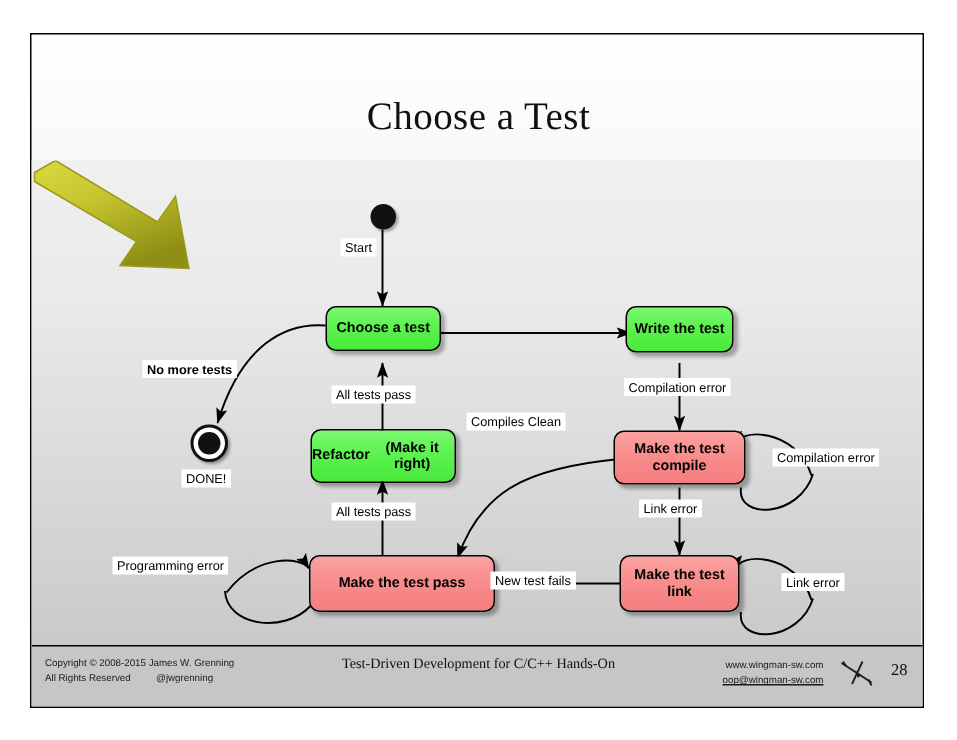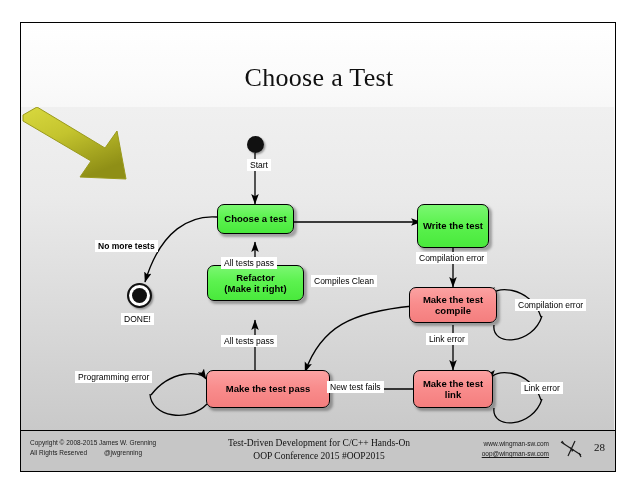--- a/index.html
+++ b/index.html
@@ -151,34 +151,34 @@
       </g>
       <g stroke="#000" stroke-width="1.3" fill="none">
 
         <path d="M473,218 C470,240 512,238 521,209"></path>
         <path d="M473,301 C470,323 512,321 521,292"></path>
         <path d="M186,297 C168,316 130,310 129,287"></path>
       </g>
     </svg>
 
     <div id="startdot" style="left:226px;top:29px;"></div>
-    <div class="elabel" style="left:206px;top:52px;margin-left:20px;">Start</div>
+    <div class="elabel" style="left:206px;top:52px;">Start</div>
 
     <div id="enddot" style="left:106px;top:176px;"></div>
     <div class="elabel" style="left:100px;top:206px;">DONE!</div>
 
     <div class="node green" style="left:196px;top:97px;width:77px;height:30px;">
       <span>Choose a test</span>
     </div>
 
-    <div class="node green" style="left:396px;top:97px;width:72px;height:44px;align-items:center;">
+    <div class="node green" style="left:396px;top:97px;width:72px;height:31px;align-items:center;">
       <span>Write the test</span>
     </div>
 
-    <div class="node green" style="left:186px;top:158px;width:97px;height:36px;flex-direction:column;">
+    <div class="node green" style="left:186px;top:179px;width:97px;height:36px;flex-direction:row;">
       <span>Refactor</span>
       <span>(Make it right)</span>
     </div>
 
     <div class="node red" style="left:388px;top:180px;width:88px;height:36px;flex-direction:column;">
       <span>Make the test</span>
       <span>compile</span>
     </div>
 
     <div class="node red" style="left:392px;top:263px;width:80px;height:38px;flex-direction:column;">
@@ -227,21 +227,20 @@
     <div id="fleft">
       <div>Copyright © 2008-2015 James W. Grenning</div>
       <div class="r2">
         <span class="a">All Rights Reserved</span>
         <span>@jwgrenning</span>
       </div>
     </div>
 
     <div id="fcenter">
       <div>Test-Driven Development for C/C++ Hands-On</div>
-      <div>OOP Conference 2015 #OOP2015</div>
     </div>
 
     <div id="fright">
       <div>www.wingman-sw.com</div>
       <div class="mail">oop@wingman-sw.com</div>
     </div>
 
     <svg id="logo" width="26" height="22" viewBox="0 0 26 22">
       <g stroke="#1a1a1a" stroke-width="1.2" fill="none">
         <path d="M2,3 L22,16"></path>

